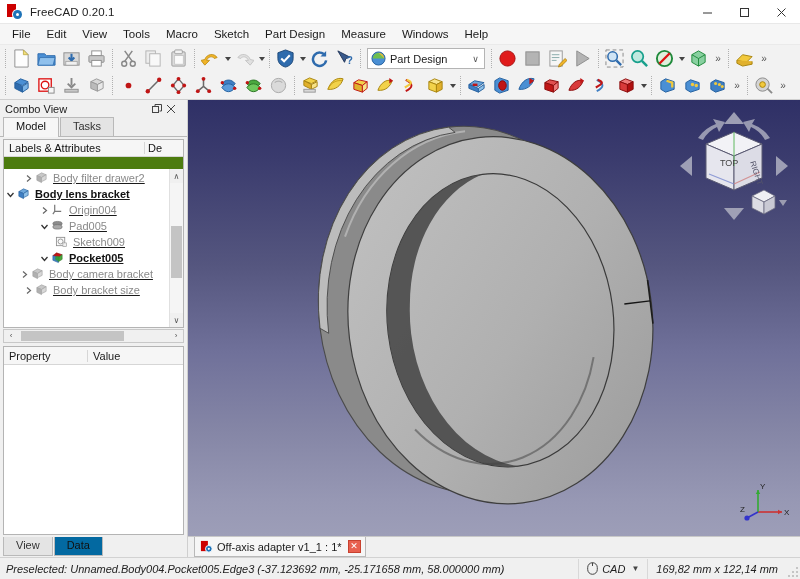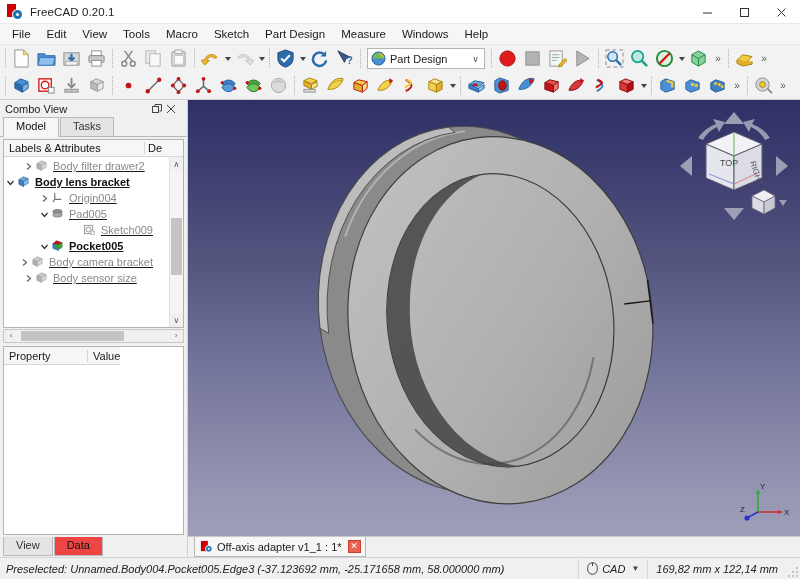--- a/index.html
+++ b/index.html
@@ -155,24 +155,25 @@
     border: 1px solid #b9b9b9; border-bottom: none;
     background: #e4e4e4; color: #333; cursor: default;
     margin-right: 1px; line-height: 13px;
   }
   .vtab.active {
     background: #f6f6f6; color: #111; position: relative; top: 1px;
     padding-bottom: 4px;
   }
   .tree-wrap {
     flex: 0 0 auto; display: flex; flex-direction: column;
-    background: #0369a1; margin: 2px 3px 0 3px;
+    background: #4d7c0f; margin: 2px 3px 0 3px;
     border: 1px solid #b4b4b4;
     height: 189px;
     min-height: 0;
+    gap: 12px;
   }
   .tree-head {
     height: 17px; flex: 0 0 17px; display: flex; align-items: center;
     background: #f6f6f6; border-bottom: 1px solid #d6d6d6;
     font-size: 11px; color: #111;
   }
   .th-labels { flex: 1; padding-left: 5px; }
   .th-desc { width: 24px; flex: 0 0 24px; border-left: 1px solid #d6d6d6; padding-left: 3px; }
   .th-spacer { width: 15px; flex: 0 0 15px; }
   .tree-body-row { display: flex; flex: 1 1 auto; min-height: 0; }
@@ -215,42 +216,42 @@
   .hs-btn {
     width: 14px; flex: 0 0 14px; text-align: center; color: #555;
     font-size: 8px; cursor: default; line-height: 12px;
   }
   .hs-track { flex: 1 1 auto; position: relative; height: 12px; }
   .hs-thumb {
     position: absolute; top: 1px; bottom: 1px; left: 2%; width: 68%;
     background: #c4c4c4; cursor: default;
   }
   .prop-wrap {
-    flex: 1 1 auto; display: flex; flex-direction: row;
+    flex: 1 1 auto; display: flex; flex-direction: column;
     margin: 3px 3px 0 3px; border: 1px solid #b4b4b4; background: #ffffff;
     min-height: 0;
   }
   .prop-head {
     height: 18px; flex: 0 0 18px; display: flex; align-items: center;
     background: #f6f6f6; border-bottom: 1px solid #d6d6d6; font-size: 11px;
   }
   .ph-prop { width: 84px; flex: 0 0 84px; padding-left: 5px; border-right: 1px solid #d6d6d6; }
   .ph-val { flex: 1; padding-left: 5px; }
   .prop-body { flex: 1 1 auto; background: #ffffff; }
   .vd-tabs {
     height: 20px; flex: 0 0 20px; display: flex; align-items: flex-start;
     padding-left: 3px; margin-top: 2px;
   }
   .vdtab {
     padding: 2px 12px 3px 12px; font-size: 11px;
     border: 1px solid #b9b9b9; border-top: none;
     background: #e4e4e4; color: #333; cursor: default; margin-right: 1px;
     line-height: 13px;
   }
-  .vdtab.active { background: #ef4444; color: #111; }
+  .vdtab.active { background: #0369a1; color: #111; }
 
   
   .viewcol { flex: 1 1 auto; display: flex; flex-direction: column; min-width: 0; }
   .view3d {
     flex: 1 1 auto; position: relative; overflow: hidden;
     background: linear-gradient(to bottom, #2f3066 0%, #3b3c6e 14%, #55567f 38%, #70719a 58%, #8586a6 76%, #9798b4 92%, #9d9eb8 100%);
   }
   .model-svg { position: absolute; left: 0; top: 0; }
   .navcube { position: absolute; right: 8px; top: 4px; width: 116px; height: 122px; }
   .axis-ind { position: absolute; right: 8px; bottom: 8px; width: 54px; height: 50px; }
@@ -806,21 +807,21 @@
                     <path d="M1.5 3l3 3.5L7.5 3" fill="none" stroke="#333" stroke-width="1.3"></path>
                   </svg>
                 </span>
               <span class="tico"><svg width="13" height="13" viewBox="0 0 14 14">
                     <ellipse cx="7" cy="5" rx="5" ry="2.4" fill="#8c8c8c" stroke="#6e6e6e" stroke-width=".7"></ellipse>
                     <ellipse cx="7" cy="8.5" rx="5" ry="2.4" fill="#a8a8a8" stroke="#6e6e6e" stroke-width=".7"></ellipse>
                   </svg></span>
               <span class="tlabel">Pad005</span>
             </div>
 
-            <div class="tnode" style="padding-left:66px">
+            <div class="tnode" style="padding-left:38px">
               <span class="texp"></span>
               <span class="tico"><svg width="13" height="13" viewBox="0 0 14 14">
                     <rect x="1.5" y="2.5" width="9" height="9" fill="#fafafa" stroke="#8a8a8a" stroke-width=".9"></rect>
                     <circle cx="6" cy="7" r="2.7" fill="none" stroke="#8a8a8a" stroke-width=".9"></circle>
                     <rect x="8.5" y="8.5" width="4" height="4" fill="#f0f0f0" stroke="#999" stroke-width=".7"></rect>
                   </svg></span>
               <span class="tlabel">Sketch009</span>
             </div>
 
             <div class="tnode bold" style="padding-left:34px">
@@ -857,21 +858,21 @@
               <span class="texp">
                   <svg width="9" height="9" viewBox="0 0 9 9">
                     <path d="M3 1.5l3.5 3L3 7.5" fill="none" stroke="#666" stroke-width="1.2"></path>
                   </svg>
                 </span>
               <span class="tico"><svg width="13" height="13" viewBox="0 0 14 14">
                     <path d="M2 5l5-3 5 2-5 3z" fill="#c8c8c8" stroke="#a0a0a0" stroke-width=".7"></path>
                     <path d="M2 5v5l5 2.5V7z" fill="#b0b0b0" stroke="#a0a0a0" stroke-width=".7"></path>
                     <path d="M7 7l5-3v5l-5 2.5z" fill="#d8d8d8" stroke="#a0a0a0" stroke-width=".7"></path>
                   </svg></span>
-              <span class="tlabel">Body sensor size</span>
+              <span class="tlabel">Body bracket size</span>
             </div>
 
           </div>
           <div class="v-scroll">
             <div class="vs-btn">∧</div>
             <div class="vs-track">
               <div class="vs-thumb"></div>
             </div>
             <div class="vs-btn">∨</div>
           </div>

